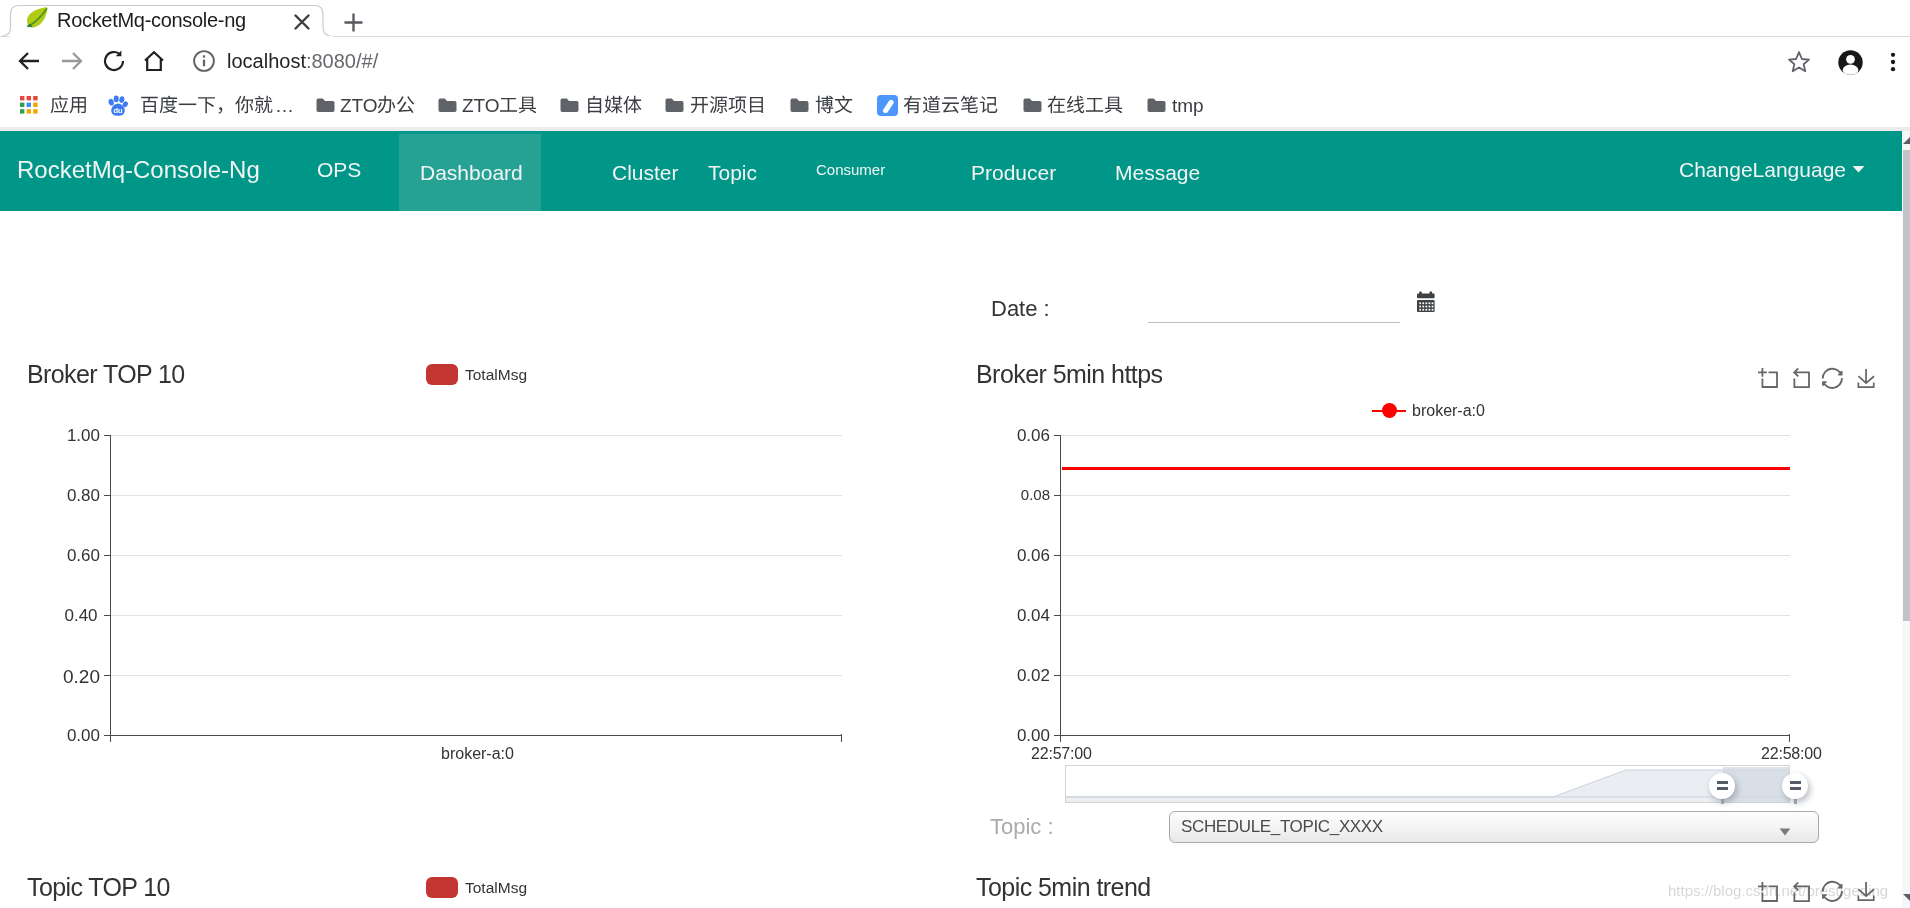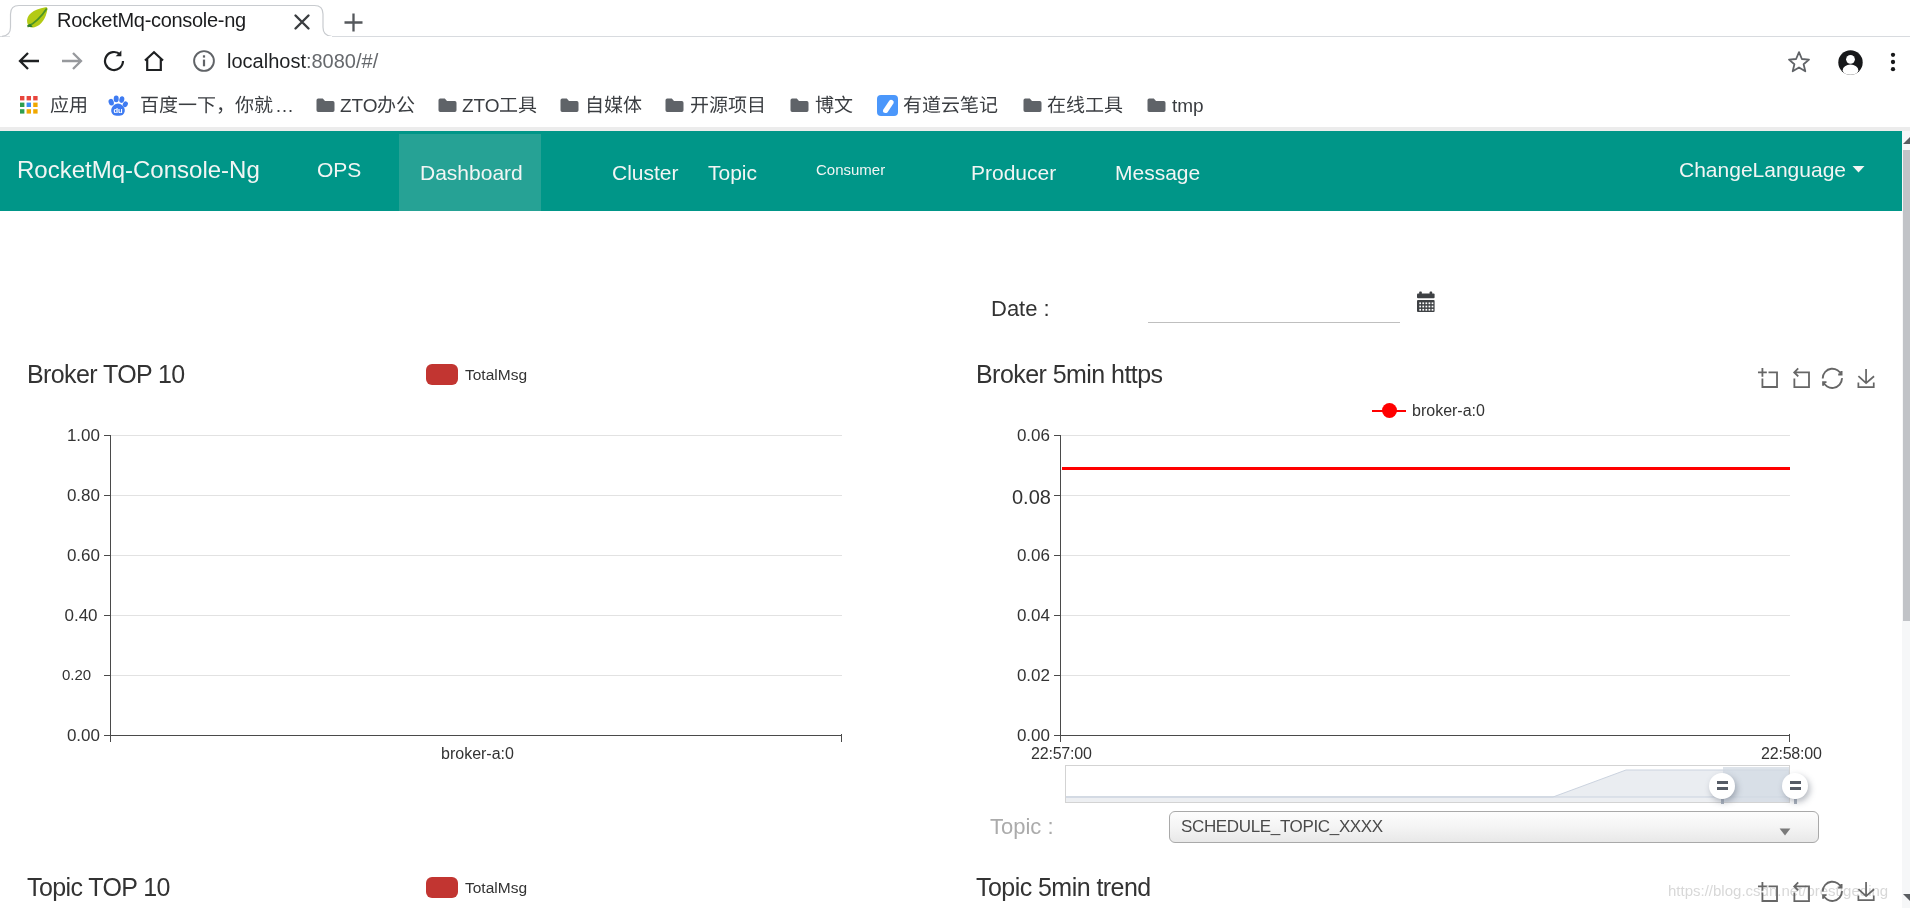--- a/index.html
+++ b/index.html
@@ -227,33 +227,33 @@
 <div class="abs" style="left:104px;top:435px;width:6px;height:1px;background:#4A4A4A"></div>
 <div style="position:absolute;left:62px;top:486px;font-size:17px;color:#333;white-space:nowrap;line-height:1.15;width:38px;text-align:right">0.80</div>
 <div class="abs" style="left:110px;top:495px;width:732px;height:1px;background:#E2E2E2"></div>
 <div class="abs" style="left:104px;top:495px;width:6px;height:1px;background:#4A4A4A"></div>
 <div style="position:absolute;left:62px;top:546px;font-size:17px;color:#333;white-space:nowrap;line-height:1.15;width:38px;text-align:right">0.60</div>
 <div class="abs" style="left:110px;top:555px;width:732px;height:1px;background:#E2E2E2"></div>
 <div class="abs" style="left:104px;top:555px;width:6px;height:1px;background:#4A4A4A"></div>
 <div style="position:absolute;left:62px;top:606px;font-size:17px;color:#333;white-space:nowrap;line-height:1.15;width:38px;text-align:center">0.40</div>
 <div class="abs" style="left:110px;top:615px;width:732px;height:1px;background:#E2E2E2"></div>
 <div class="abs" style="left:104px;top:615px;width:6px;height:1px;background:#4A4A4A"></div>
-<div style="position:absolute;left:62px;top:666px;font-size:15px;color:#333;white-space:nowrap;line-height:1.15;width:38px;text-align:left">0.20</div>
+<div style="position:absolute;left:62px;top:666px;font-size:19px;color:#333;white-space:nowrap;line-height:1.15;width:38px;text-align:right">0.20</div>
 <div class="abs" style="left:110px;top:675px;width:732px;height:1px;background:#E2E2E2"></div>
 <div class="abs" style="left:104px;top:675px;width:6px;height:1px;background:#4A4A4A"></div>
 <div style="position:absolute;left:62px;top:726px;font-size:17px;color:#333;white-space:nowrap;line-height:1.15;width:38px;text-align:right">0.00</div>
 <div class="abs" style="left:104px;top:735px;width:6px;height:1px;background:#4A4A4A"></div>
 <div class="abs" style="left:109.5px;top:435px;width:1.6px;height:307px;background:#4A4A4A"></div>
 <div class="abs" style="left:110px;top:734.5px;width:732px;height:1.6px;background:#4A4A4A"></div>
 <div class="abs" style="left:841px;top:734px;width:1px;height:8px;background:#4A4A4A"></div>
 <div style="position:absolute;left:441px;top:745px;font-size:16px;color:#333;white-space:nowrap;line-height:1.15;">broker-a:0</div>
 <div style="position:absolute;left:1012px;top:426px;font-size:17px;color:#333;white-space:nowrap;line-height:1.15;width:38px;text-align:right">0.06</div>
 <div class="abs" style="left:1060px;top:435px;width:730px;height:1px;background:#E2E2E2"></div>
 <div class="abs" style="left:1054px;top:435px;width:6px;height:1px;background:#4A4A4A"></div>
-<div style="position:absolute;left:1012px;top:486px;font-size:20px;color:#333;white-space:nowrap;line-height:1.15;width:38px;text-align:right">0.08</div>
+<div style="position:absolute;left:1012px;top:486px;font-size:15px;color:#333;white-space:nowrap;line-height:1.15;width:38px;text-align:right">0.08</div>
 <div class="abs" style="left:1060px;top:495px;width:730px;height:1px;background:#E2E2E2"></div>
 <div class="abs" style="left:1054px;top:495px;width:6px;height:1px;background:#4A4A4A"></div>
 <div style="position:absolute;left:1012px;top:546px;font-size:17px;color:#333;white-space:nowrap;line-height:1.15;width:38px;text-align:right">0.06</div>
 <div class="abs" style="left:1060px;top:555px;width:730px;height:1px;background:#E2E2E2"></div>
 <div class="abs" style="left:1054px;top:555px;width:6px;height:1px;background:#4A4A4A"></div>
 <div style="position:absolute;left:1012px;top:606px;font-size:17px;color:#333;white-space:nowrap;line-height:1.15;width:38px;text-align:right">0.04</div>
 <div class="abs" style="left:1060px;top:615px;width:730px;height:1px;background:#E2E2E2"></div>
 <div class="abs" style="left:1054px;top:615px;width:6px;height:1px;background:#4A4A4A"></div>
 <div style="position:absolute;left:1012px;top:666px;font-size:17px;color:#333;white-space:nowrap;line-height:1.15;width:38px;text-align:right">0.02</div>
 <div class="abs" style="left:1060px;top:675px;width:730px;height:1px;background:#E2E2E2"></div>

